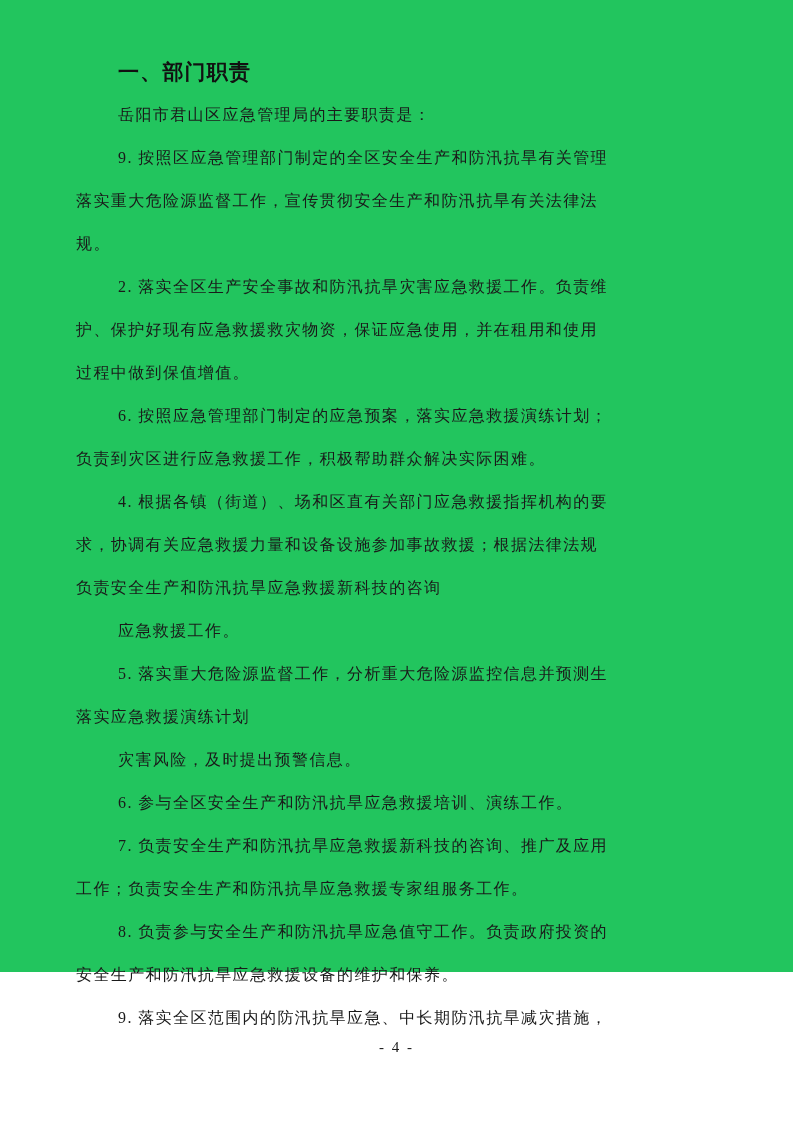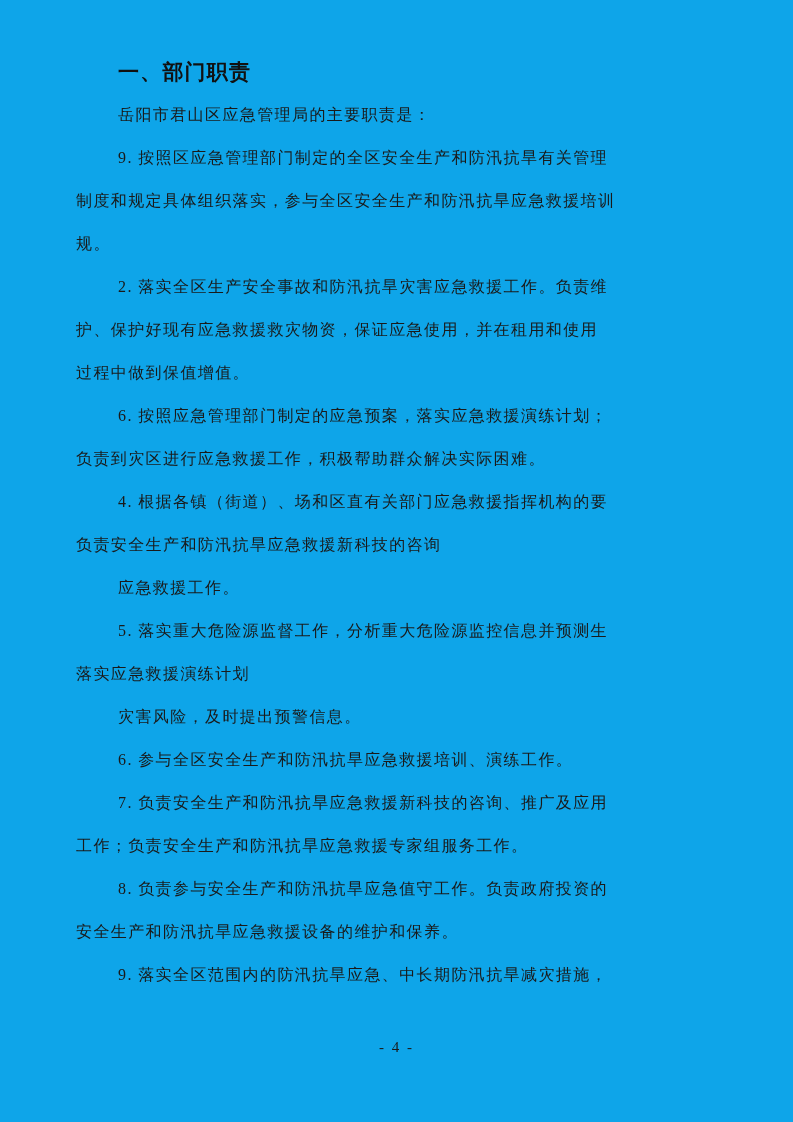--- a/index.html
+++ b/index.html
@@ -13,22 +13,22 @@
     position: relative;
     overflow: hidden;
     font-family: "Liberation Serif", "DejaVu Serif", serif;
     color: #1a1a1a;
   }
   .page {
     position: absolute;
     left: 0;
     top: 0;
     width: 793px;
-    height: 1122px;
-    background: #0ea5e9;
+    height: 972px;
+    background: #22c55e;
   }
   .doc-body {
     position: absolute;
     left: 76px;
     top: 50px;
     width: 665px;
   }
   .line {
     height: 43px;
     line-height: 43px;
@@ -59,28 +59,29 @@
   }
 </style>
 </head>
 <body>
 
 <div class="page">
   <div class="doc-body">
       <div class="line indent bold">一、部门职责</div>
       <div class="line indent">岳阳市君山区应急管理局的主要职责是：</div>
       <div class="line indent">9. 按照区应急管理部门制定的全区安全生产和防汛抗旱有关管理</div>
-      <div class="line">制度和规定具体组织落实，参与全区安全生产和防汛抗旱应急救援培训</div>
+      <div class="line">落实重大危险源监督工作，宣传贯彻安全生产和防汛抗旱有关法律法</div>
       <div class="line">规。</div>
       <div class="line indent">2. 落实全区生产安全事故和防汛抗旱灾害应急救援工作。负责维</div>
       <div class="line">护、保护好现有应急救援救灾物资，保证应急使用，并在租用和使用</div>
       <div class="line">过程中做到保值增值。</div>
       <div class="line indent">6. 按照应急管理部门制定的应急预案，落实应急救援演练计划；</div>
       <div class="line">负责到灾区进行应急救援工作，积极帮助群众解决实际困难。</div>
       <div class="line indent">4. 根据各镇（街道）、场和区直有关部门应急救援指挥机构的要</div>
+      <div class="line">求，协调有关应急救援力量和设备设施参加事故救援；根据法律法规</div>
       <div class="line">负责安全生产和防汛抗旱应急救援新科技的咨询</div>
       <div class="line indent">应急救援工作。</div>
       <div class="line indent">5. 落实重大危险源监督工作，分析重大危险源监控信息并预测生</div>
       <div class="line">落实应急救援演练计划</div>
       <div class="line indent">灾害风险，及时提出预警信息。</div>
       <div class="line indent">6. 参与全区安全生产和防汛抗旱应急救援培训、演练工作。</div>
       <div class="line indent">7. 负责安全生产和防汛抗旱应急救援新科技的咨询、推广及应用</div>
       <div class="line">工作；负责安全生产和防汛抗旱应急救援专家组服务工作。</div>
       <div class="line indent">8. 负责参与安全生产和防汛抗旱应急值守工作。负责政府投资的</div>
       <div class="line">安全生产和防汛抗旱应急救援设备的维护和保养。</div>

